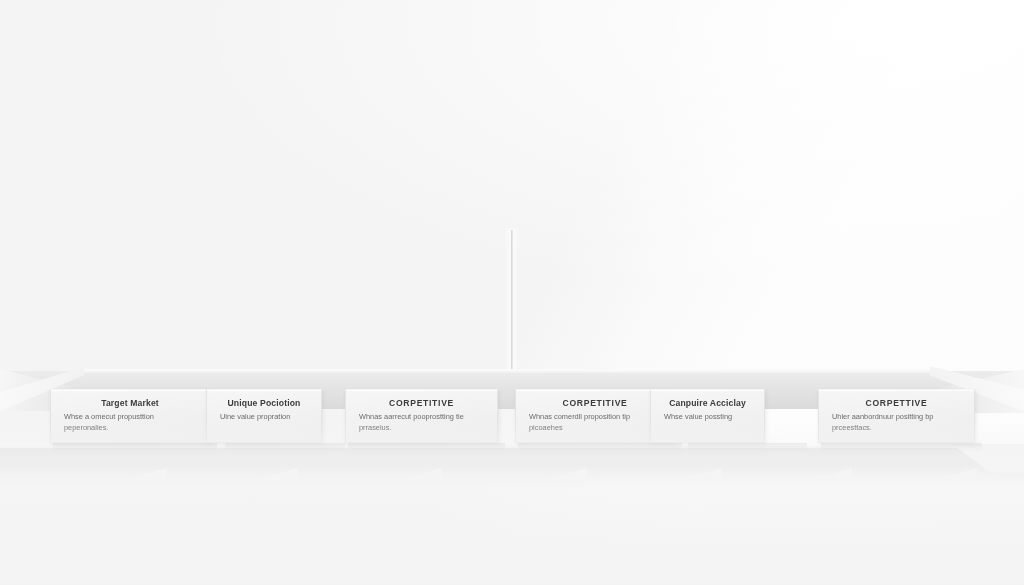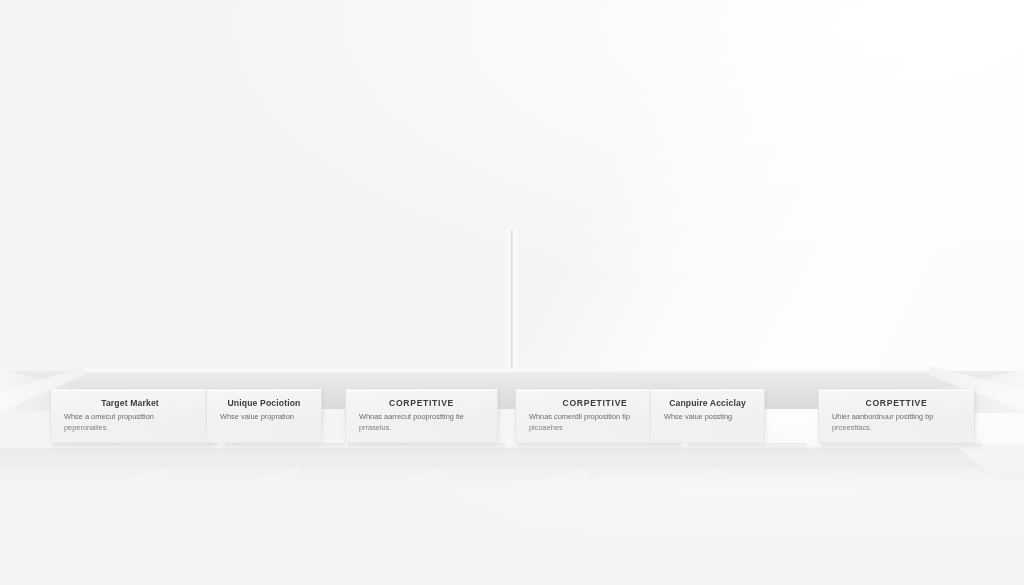--- a/index.html
+++ b/index.html
@@ -240,21 +240,21 @@
       <div class="card-shade" style="left: 688px; width: 119px;"></div>
       <div class="card-shade" style="left: 821px; width: 161px;"></div>
     </div>
   <div id="card-host">
       <div class="card" style="left: 50px; width: 160px;">
         <div class="card-title">Target Market</div>
         <div class="card-body">Whse a omecut propusttion peperonalies.</div>
       </div>
       <div class="card" style="left: 206px; width: 116px;">
         <div class="card-title">Unique Pociotion</div>
-        <div class="card-body">Whse value propration</div>
+        <div class="card-body">Ulne value propration</div>
       </div>
       <div class="card" style="left: 345px; width: 153px;">
         <div class="card-title caps">CORPETITIVE</div>
         <div class="card-body">Whnas aarrecut pooprostting tie prraselus.</div>
       </div>
       <div class="card" style="left: 515px; width: 160px;">
         <div class="card-title caps">CORPETITIVE</div>
         <div class="card-body">Whnas comerdll proposition tip picoaehes</div>
       </div>
       <div class="card" style="left: 650px; width: 115px;">

